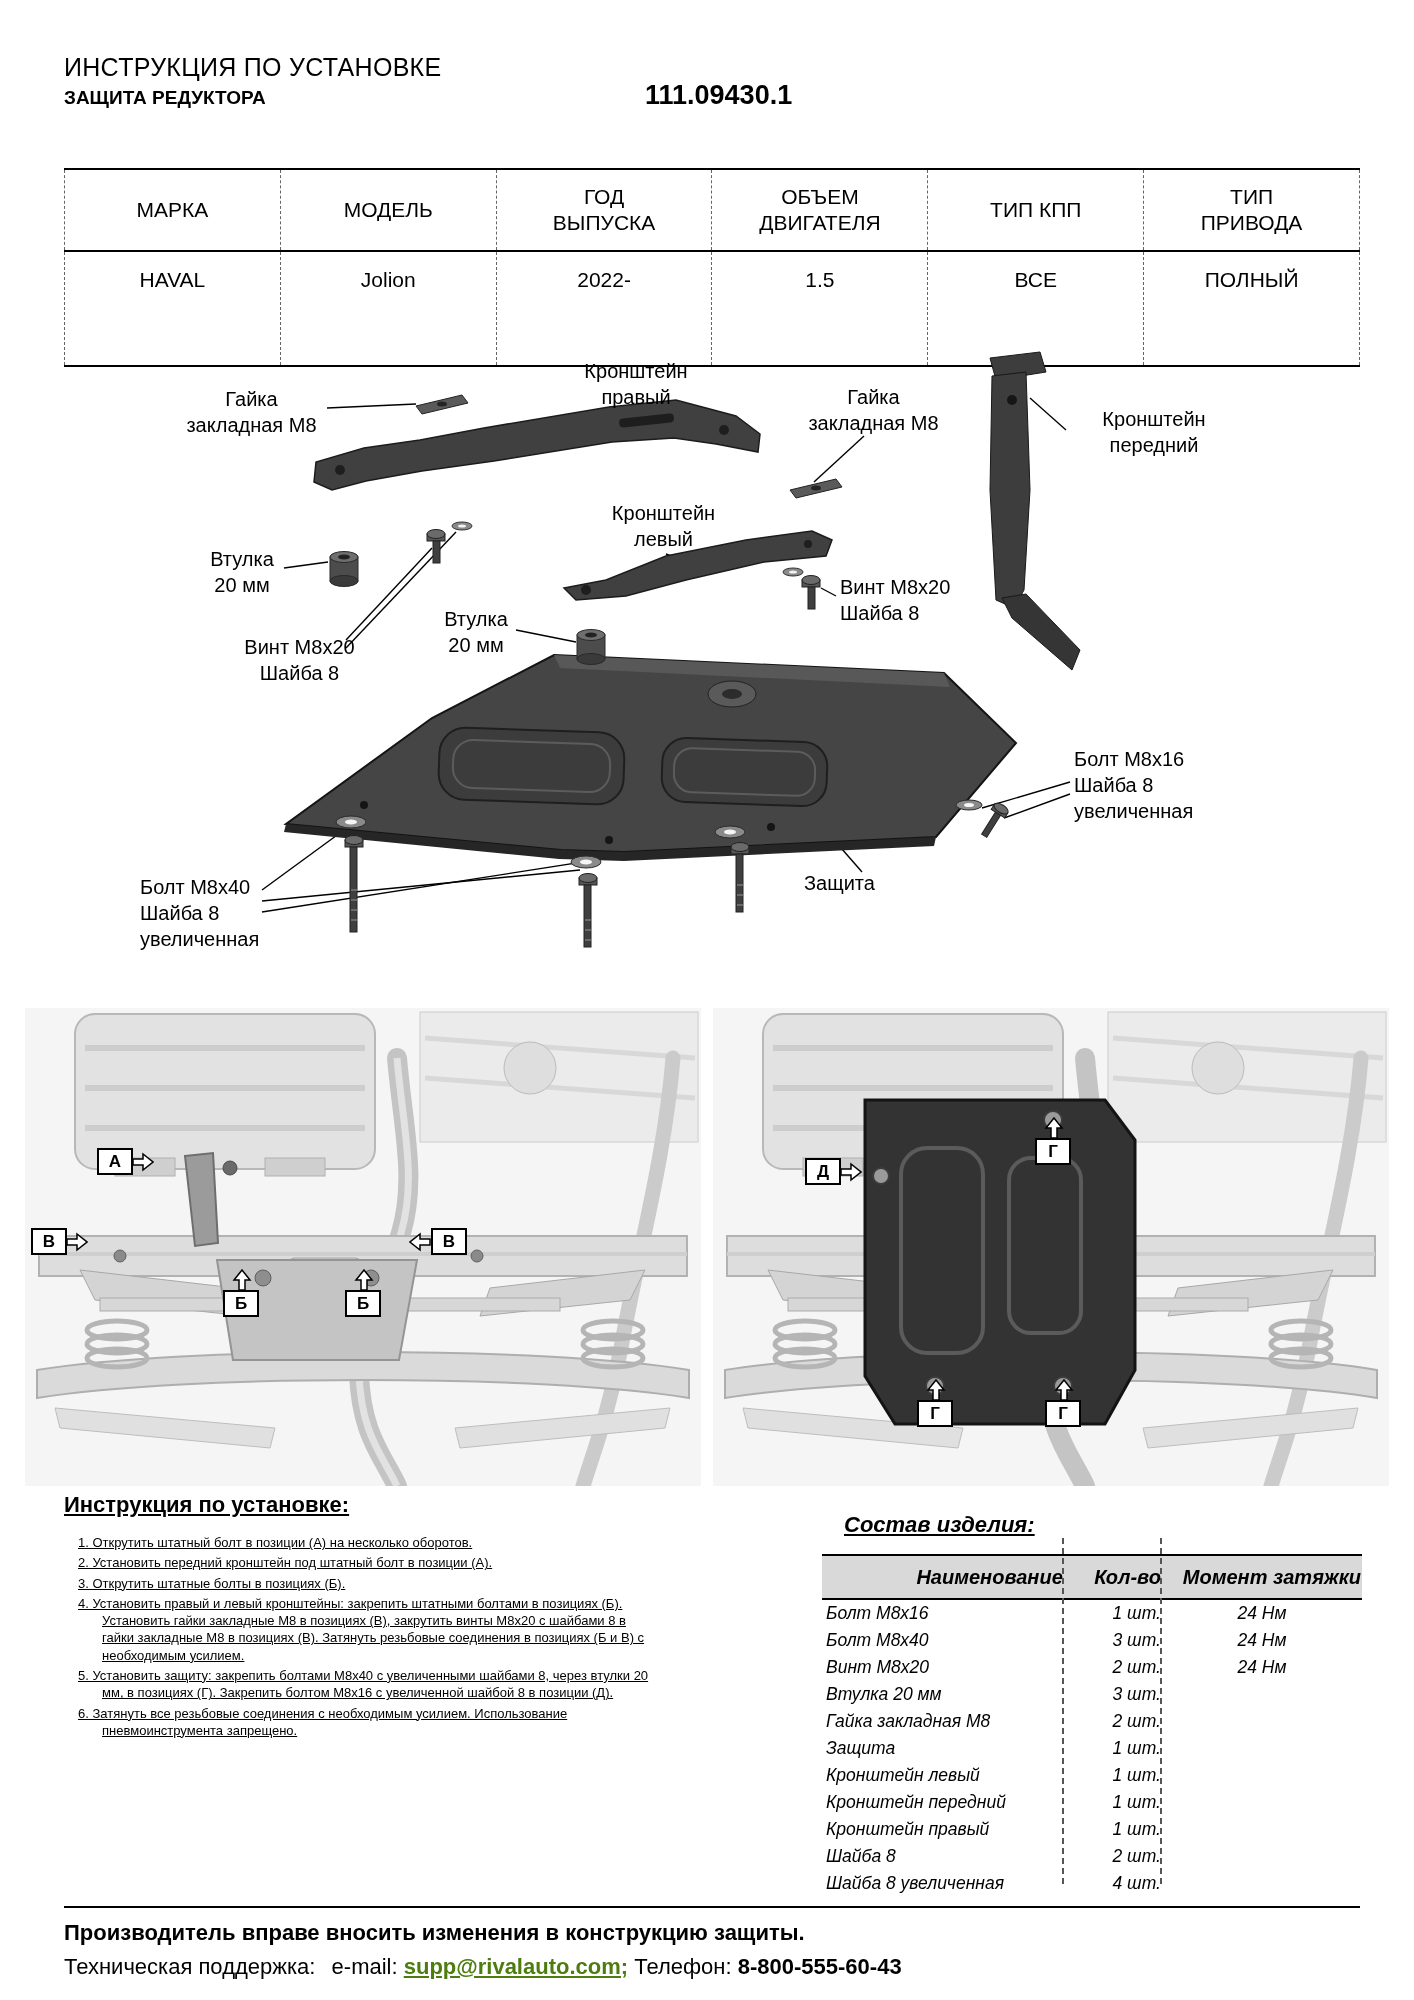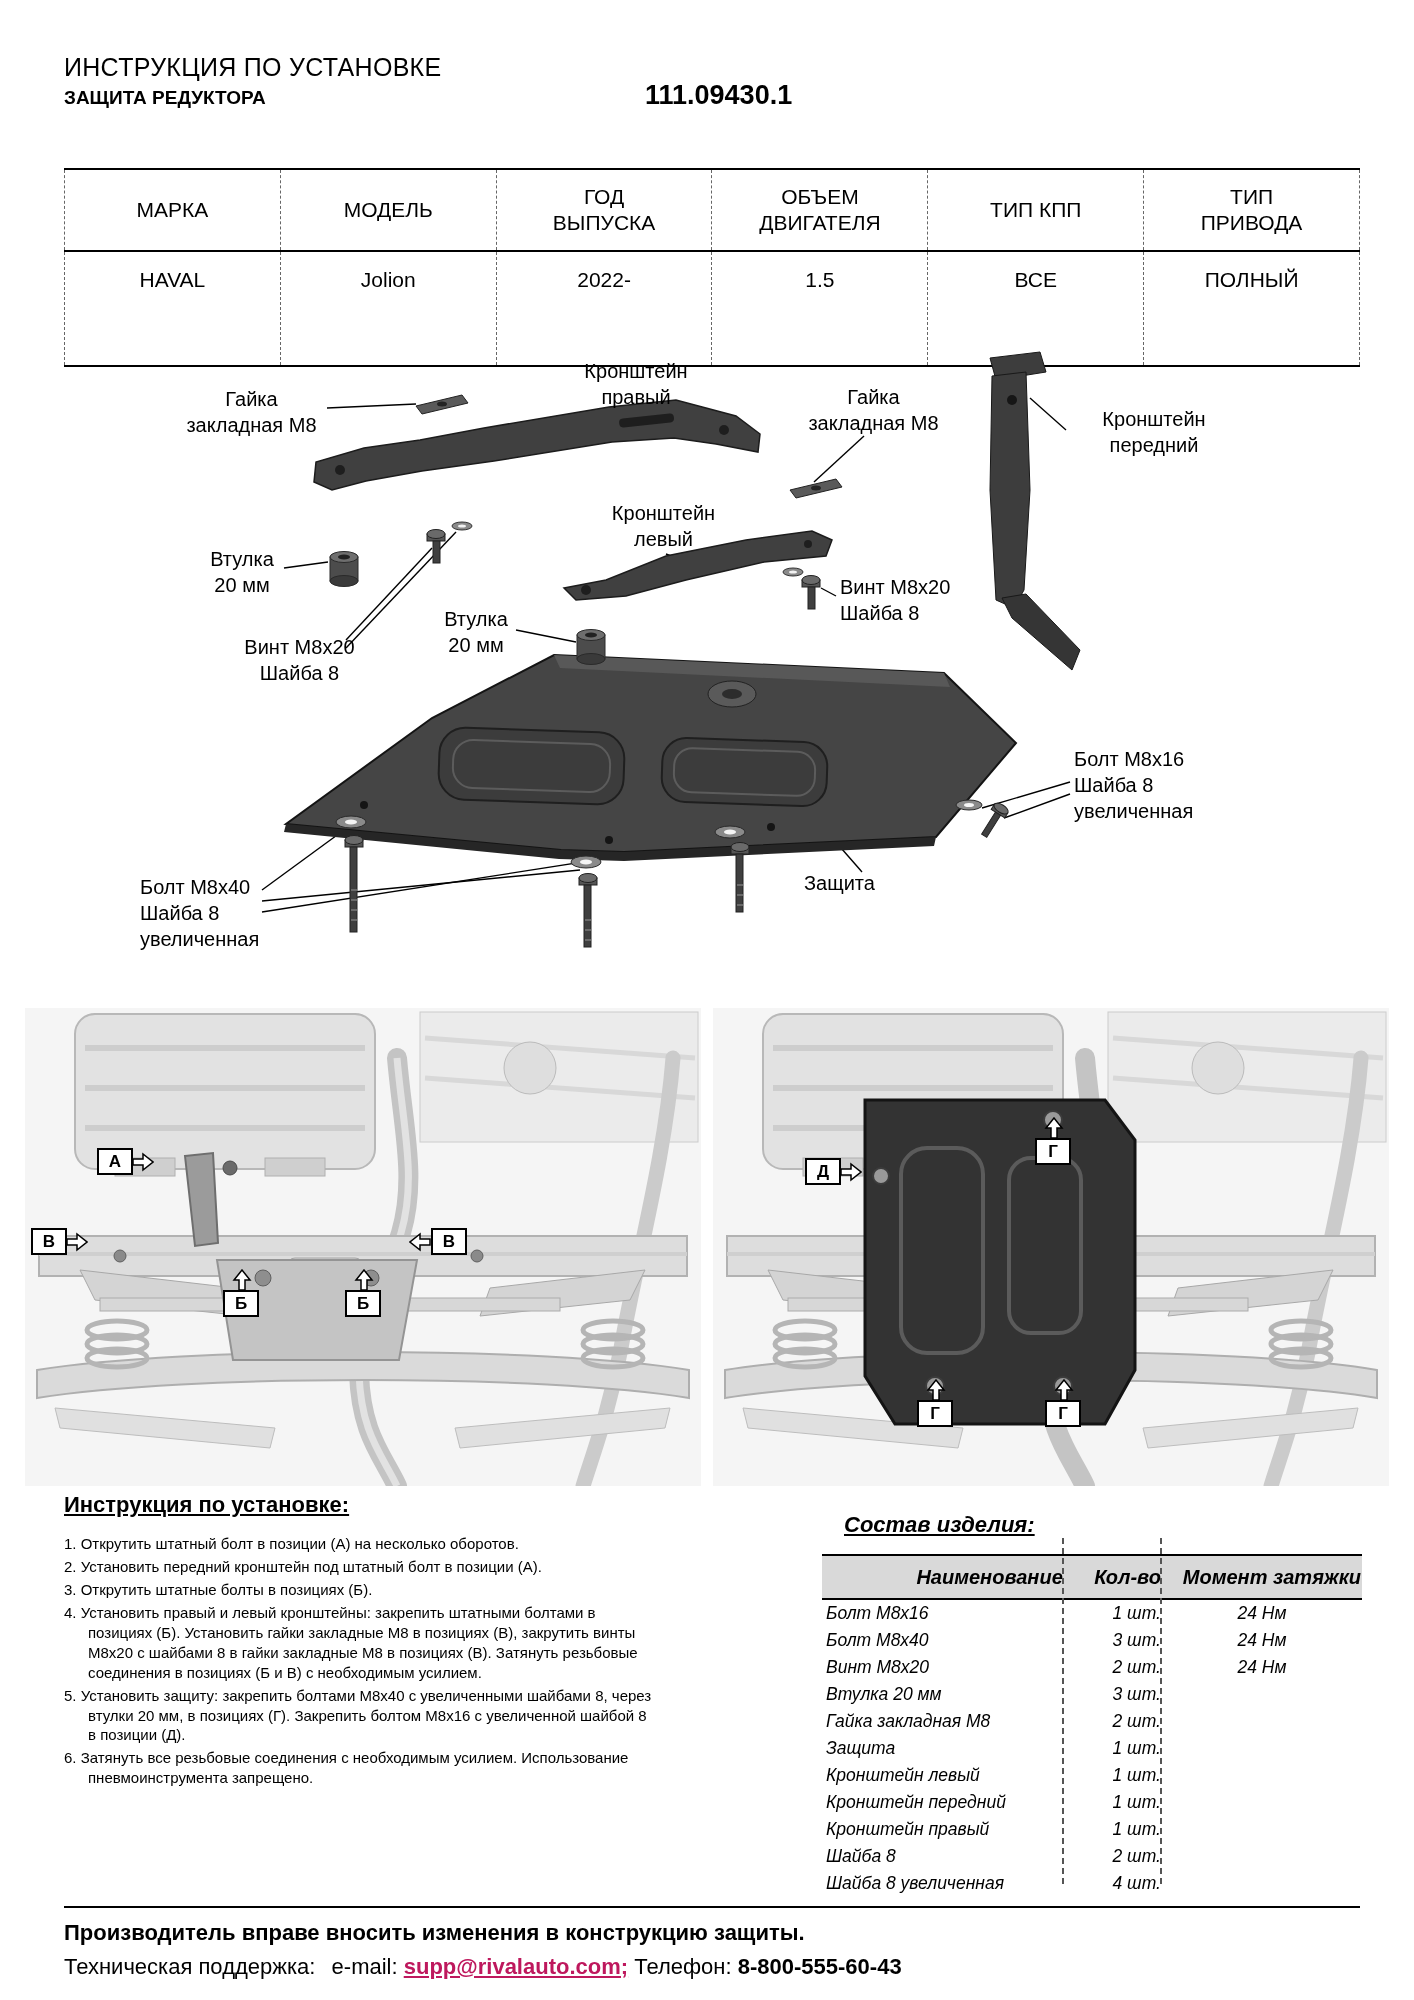--- a/index.html
+++ b/index.html
@@ -27,38 +27,38 @@
   .photo-right{left:713px;}
   .marker{position:absolute;width:36px;height:27px;background:#fff;border:2px solid #000;box-sizing:border-box;
     display:flex;align-items:center;justify-content:center;font-weight:700;font-size:17px;z-index:6;}
   .arr{position:absolute;}
   .arr-right{left:33px;top:2px;}
   .arr-left{left:-24px;top:2px;transform:scaleX(-1);}
   .arr-up{left:6px;top:-22px;transform:rotate(-90deg);}
   
   .instructions{position:absolute;left:64px;top:1492px;width:592px;}
   .sec-title{font-size:22px;font-weight:700;text-decoration:underline;margin:0 0 16px 0;}
-  .step{font-size:15px;line-height:1.33;margin:0 0 3px 0;padding-left:24px;text-indent:-24px;}
+  .step{font-size:13px;line-height:1.33;margin:0 0 3px 14px;padding-left:24px;text-indent:-24px;text-decoration:underline;}
   .composition{position:absolute;left:822px;top:1512px;width:540px;font-style:italic;}
   .comp-title{margin-left:22px;}
   .comp-table{width:100%;border-collapse:collapse;margin-top:14px;}
   .comp-table th{background:#d9d9d9;border-top:2px solid #000;border-bottom:2px solid #000;
     font-size:20px;font-weight:700;height:40px;text-align:right;vertical-align:middle;}
   .comp-table td{font-size:17.5px;height:25px;}
   .col-name{width:240px;text-align:left;padding-left:4px;}
   .col-qty{width:98px;text-align:right;}
   .col-torque{width:202px;text-align:center;}
   .comp-table td.col-name{font-weight:400;}
   .dash-v{position:absolute;top:1538px;height:346px;width:0;border-left:2px dashed #555;z-index:5;}
   
   .footer-rule{position:absolute;left:64px;top:1906px;width:1296px;border-top:2px solid #000;}
   .footer-1{position:absolute;left:64px;top:1920px;font-size:22px;font-weight:700;}
   .footer-2{position:absolute;left:64px;top:1954px;font-size:22px;}
   .footer-2 .gap{display:inline-block;width:10px;}
-  .email-link{color:#be185d;font-weight:700;text-decoration:underline;cursor:pointer;}
+  .email-link{color:#4d7c0f;font-weight:700;text-decoration:underline;cursor:pointer;}
   .bold{font-weight:700;}
 </style>
 </head>
 <body>
 
 <div class="page">
 
   <div class="doc-titles">
     <div class="t1">ИНСТРУКЦИЯ ПО УСТАНОВКЕ</div>
     <div class="t2">ЗАЩИТА РЕДУКТОРА</div>

